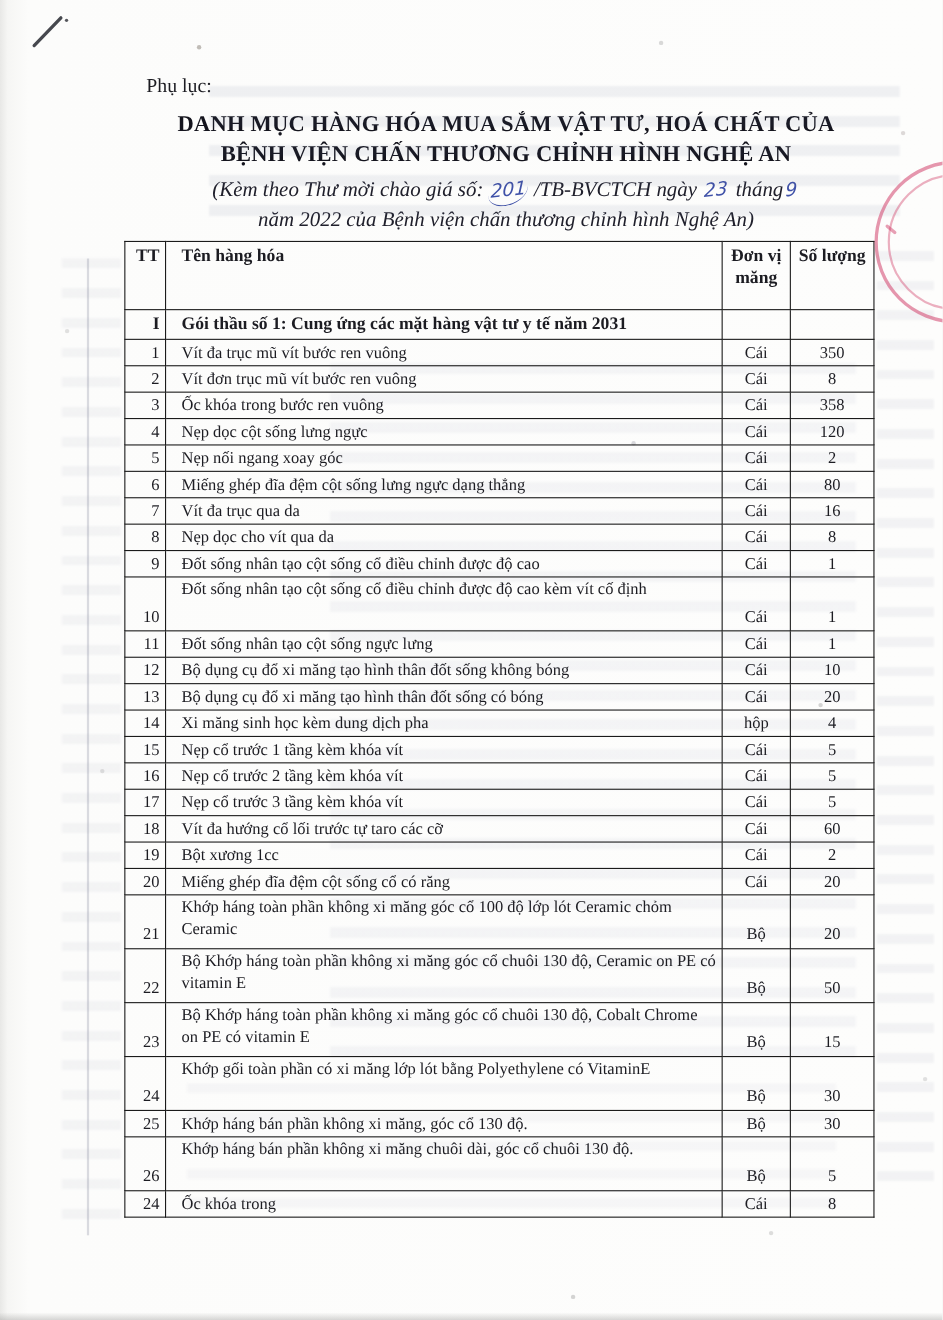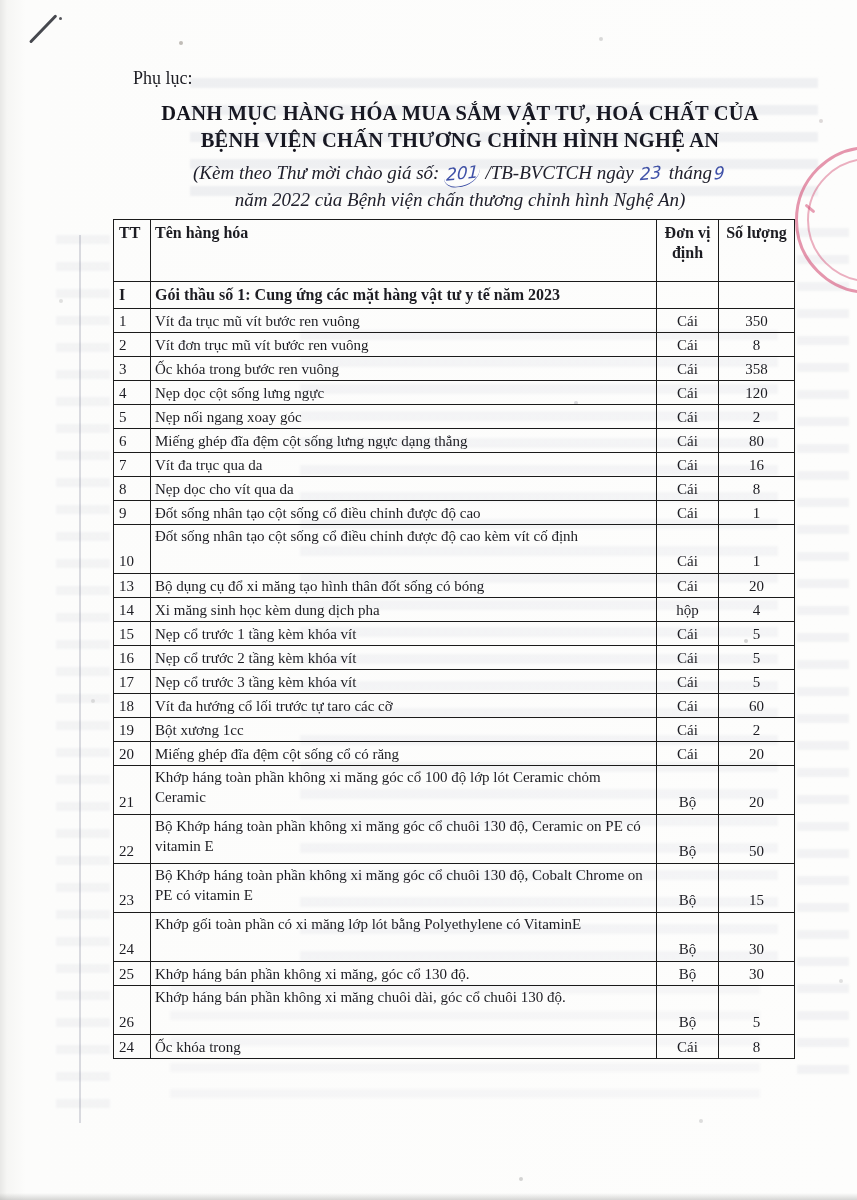--- a/index.html
+++ b/index.html
@@ -21,22 +21,22 @@
   .hand{font-family:"DejaVu Sans",sans-serif;font-style:italic;color:#3f51a8;
     display:inline-block;transform:rotate(-6deg) skewX(-8deg);font-size:17px;padding:0 2px;}
   .hand.u{border-bottom:1.5px solid #3f51a8;border-radius:0 0 60% 40%;}
   
   .tblwrap{position:absolute;left:113px;top:219px;width:681px;z-index:2;}
   table{border-collapse:collapse;width:100%;table-layout:fixed;}
   th,td{border:1.7px solid #1b1b1b;padding:0 5px;overflow:hidden;
     font-size:15px;line-height:20px;vertical-align:middle;background:transparent;}
   col.c-tt{width:37px;} col.c-name{width:506px;} col.c-unit{width:62px;} col.c-qty{width:76px;}
   thead th{font-weight:bold;font-size:16px;vertical-align:top;padding-top:3px;height:58px;}
-  th.tt,td.tt{text-align:left;}
-  th.name,td.name{text-align:left;padding-left:4px;}
+  th.tt,td.tt{text-align:right;}
+  th.name,td.name{text-align:left;padding-left:14px;}
   th.unit,td.unit{text-align:center;}
   th.qty,td.qty{text-align:center;}
   tr.section td{font-weight:bold;font-size:16px;height:26px;}
   tr.r-s td{height:23px;}
   tr.r-d td{height:46px;}
   tr.r-d td.tt,tr.r-d td.unit,tr.r-d td.qty{vertical-align:bottom;padding-bottom:2px;}
   tr.r-d td.name{vertical-align:top;padding-top:1px;}
   
   .artifact{position:absolute;pointer-events:none;}
   .ghost{z-index:1;filter:blur(1.1px);}
@@ -109,28 +109,28 @@
       <colgroup>
         <col class="c-tt">
           <col class="c-name">
           <col class="c-unit">
           <col class="c-qty">
       </colgroup>
       <thead>
         <tr>
           <th class="tt">TT</th>
           <th class="name">Tên hàng hóa</th>
-          <th class="unit">Đơn vị định</th>
+          <th class="unit">Đơn vị măng</th>
           <th class="qty">Số lượng</th>
         </tr>
       </thead>
       <tbody>
         <tr class="section">
           <td class="tt">I</td>
-          <td class="name">Gói thầu số 1: Cung ứng các mặt hàng vật tư y tế năm 2023</td>
+          <td class="name">Gói thầu số 1: Cung ứng các mặt hàng vật tư y tế năm 2031</td>
           <td class="unit"></td>
           <td class="qty"></td>
         </tr>
       <tr class="r-s">
             <td class="tt">1</td>
             <td class="name">Vít đa trục mũ vít bước ren vuông</td>
             <td class="unit">Cái</td>
             <td class="qty">350</td>
           </tr>
           <tr class="r-s">
@@ -181,20 +181,32 @@
             <td class="unit">Cái</td>
             <td class="qty">1</td>
           </tr>
           <tr class="r-d">
             <td class="tt">10</td>
             <td class="name">Đốt sống nhân tạo cột sống cổ điều chỉnh được độ cao kèm vít cố định</td>
             <td class="unit">Cái</td>
             <td class="qty">1</td>
           </tr>
           <tr class="r-s">
+            <td class="tt">11</td>
+            <td class="name">Đốt sống nhân tạo cột sống ngực lưng</td>
+            <td class="unit">Cái</td>
+            <td class="qty">1</td>
+          </tr>
+          <tr class="r-s">
+            <td class="tt">12</td>
+            <td class="name">Bộ dụng cụ đổ xi măng tạo hình thân đốt sống không bóng</td>
+            <td class="unit">Cái</td>
+            <td class="qty">10</td>
+          </tr>
+          <tr class="r-s">
             <td class="tt">13</td>
             <td class="name">Bộ dụng cụ đổ xi măng tạo hình thân đốt sống có bóng</td>
             <td class="unit">Cái</td>
             <td class="qty">20</td>
           </tr>
           <tr class="r-s">
             <td class="tt">14</td>
             <td class="name">Xi măng sinh học kèm dung dịch pha</td>
             <td class="unit">hộp</td>
             <td class="qty">4</td>

